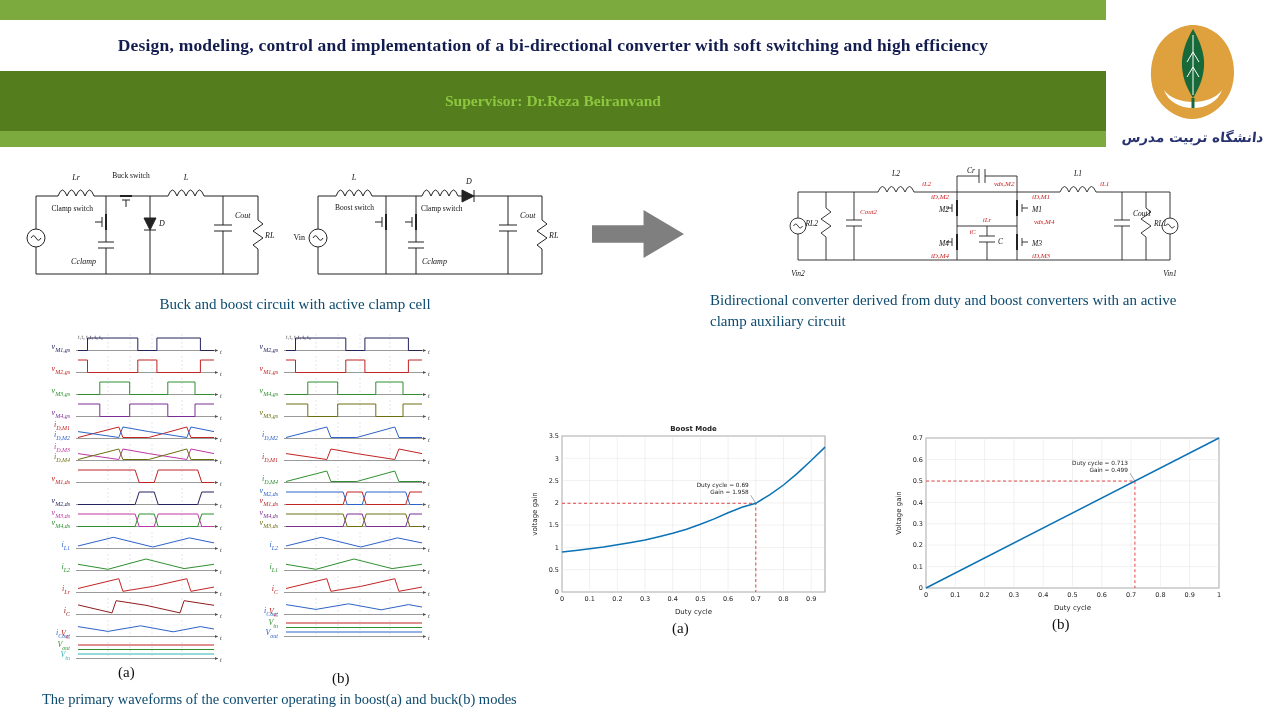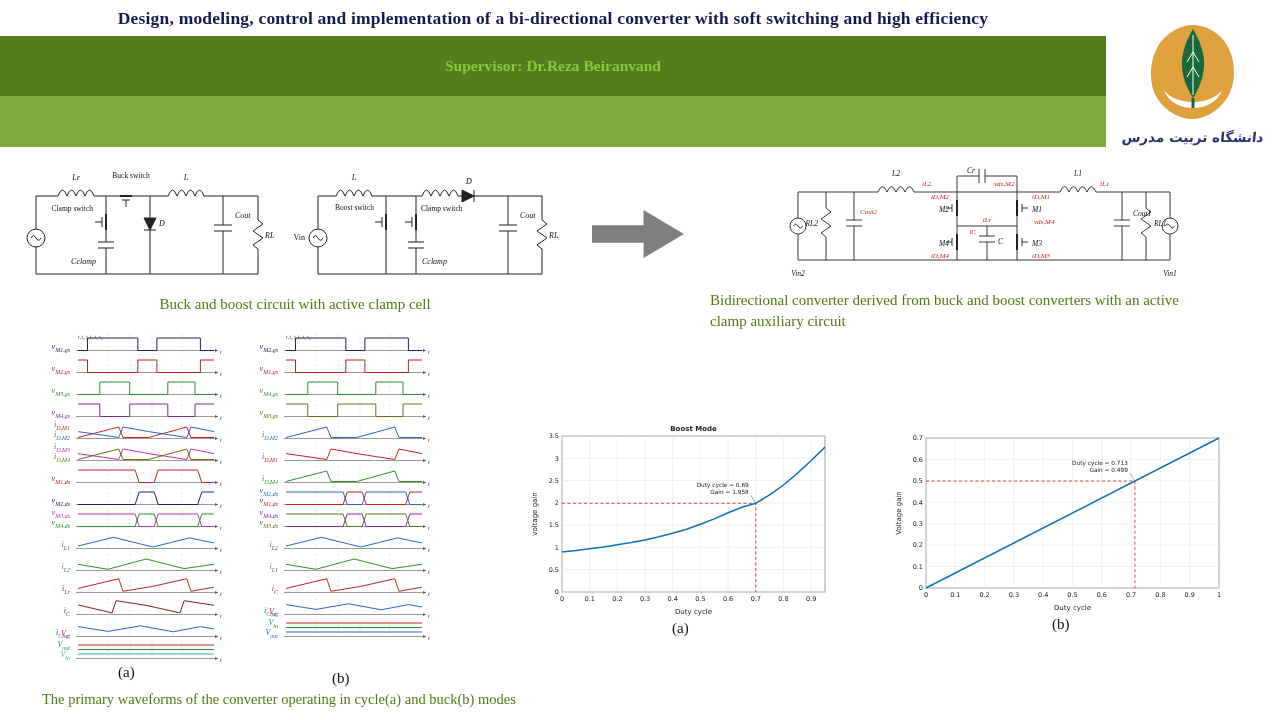--- a/index.html
+++ b/index.html
@@ -1,32 +1,32 @@
 <!DOCTYPE html>
 <html><head>
 <meta charset="utf-8">
 <style>
   *{margin:0;padding:0;box-sizing:border-box}
   html,body{width:1280px;height:720px}
   body{font-family:"Liberation Serif",serif;background:#fff}
   .slide{position:relative;width:1280px;height:720px;background:#fff;overflow:hidden}
 
   .header{position:absolute;left:0;top:0;width:1106px;height:147px;background:#7caa3e;display:flex;flex-direction:column}
-  .title-strip{background:#ffffff;height:36px;display:flex;align-items:center;justify-content:center;padding:16px 16px}
+  .title-strip{margin-top:20px;background:#ffffff;height:51px;display:flex;align-items:center;justify-content:center;padding:16px 16px}
   .title-strip h1{font-size:17.5px;color:#131c4e;text-align:center;letter-spacing:.2px}
   .credits{height:60px;background:#547d1e;display:flex;flex-direction:row;align-items:center;justify-content:center;gap:19px}
   .credits div{color:#8dc63f;font-weight:bold;font-size:15.5px}
   .header-bottom{flex:1;background:#7caa3e}
 
   .logo-area{position:absolute;left:1106px;top:0;width:174px;height:170px;background:#fff;display:flex;flex-direction:column;align-items:center;padding-top:22px}
   .logo-caption{margin-top:3px;font-family:"DejaVu Sans",sans-serif;font-size:13.5px;font-weight:bold;color:#27326e;transform:skewX(-6deg)}
 
   .circ{position:absolute;background:#fff}
   .circ text{font-family:"Liberation Serif",serif}
-  .caption{position:absolute;font-size:15px;color:#4d7c0f}
+  .caption{position:absolute;font-size:15px;color:#0c4a6e}
   .tag{position:absolute;font-size:15px;color:#111}
 
   .big-arrow{position:absolute;left:592px;top:210px;width:92px;height:48px;background:#7f7f7f;
     clip-path:polygon(0 32%,56% 32%,56% 0,100% 50%,56% 100%,56% 68%,0 68%)}
 
   .wpanel{position:absolute;display:flex;flex-direction:column}
   .wrow{display:flex;align-items:flex-end;height:22px}
   .wlabel{width:40px;display:flex;flex-direction:column;align-items:flex-end;justify-content:center;font-size:8px;line-height:8px;padding-right:2px;font-style:italic}
   .wlabel span{display:block;text-align:right;white-space:nowrap}
   .wlabel sub{font-size:6px}
@@ -231,21 +231,21 @@
       <text x="205" y="58" text-anchor="middle">iLr</text>
       <text x="167" y="35" text-anchor="end">iD,M2</text>
       <text x="250" y="35">iD,M1</text>
       <text x="167" y="94" text-anchor="end">iD,M4</text>
       <text x="250" y="94">iD,M3</text>
       <text x="194" y="70" text-anchor="end">iC</text>
       <text x="212" y="22">vds,M2</text>
       <text x="252" y="60">vds,M4</text>
     </g>
   </svg>
-  <div class="caption" style="left:710px;top:290px;width:472px;line-height:1.4">Bidirectional converter derived from buck and boost converters with an active clamp auxiliary circuit</div>
+  <div class="caption" style="left:710px;top:290px;width:472px;line-height:1.4">Bidirectional converter derived from duty and boost converters with an active clamp auxiliary circuit</div>
 
   <div class="wpanel" id="panelA" style="left:32px;top:332px">
       <div class="wrow">
         <div class="wlabel">
           <span style="color: rgb(35, 35, 94);"><i>v</i><sub>M1,gs</sub></span>
         </div>
         <div class="wplot">
           <svg width="154" height="22">
             <line x1="36" y1="2" x2="36" y2="19" stroke="#c9c9c9" stroke-width="0.5" stroke-dasharray="2,2"></line>
             <line x1="58" y1="2" x2="58" y2="19" stroke="#c9c9c9" stroke-width="0.5" stroke-dasharray="2,2"></line>
@@ -752,21 +752,21 @@
             <text x="148" y="21.5" font-size="6" font-style="italic" fill="#333">t</text>
             <line x1="6" y1="5" x2="142" y2="5" stroke="#c22323" stroke-width="1.1"></line>
             <line x1="6" y1="9.5" x2="142" y2="9.5" stroke="#2f8f2f" stroke-width="1.1"></line>
             <line x1="6" y1="14" x2="142" y2="14" stroke="#2d63c8" stroke-width="1.1"></line>
           </svg>
         </div>
       </div>
     </div>
   <div class="tag" style="left:118px;top:664px">(a)</div>
   <div class="tag" style="left:332px;top:670px">(b)</div>
-  <div class="caption" style="left:42px;top:691px;width:560px;font-size:14.5px">The primary  waveforms  of the converter  operating  in cycle(a)  and buck(b)  modes</div>
+  <div class="caption" style="left:42px;top:691px;width:560px;font-size:14.5px">The primary  waveforms  of the converter  operating  in boost(a)  and buck(b)  modes</div>
 
   <svg class="chart" id="chartA" style="left:528px;top:420px" width="305" height="198">
       <rect x="34" y="16" width="263" height="156" fill="#ffffff" stroke="#888" stroke-width="0.8"></rect>
       <line x1="34.0" y1="16" x2="34.0" y2="172" stroke="#e3e3e3" stroke-width="0.5"></line>
       <text x="34.0" y="181" font-size="6.5" text-anchor="middle" fill="#222">0</text>
       <line x1="61.7" y1="16" x2="61.7" y2="172" stroke="#e3e3e3" stroke-width="0.5"></line>
       <text x="61.7" y="181" font-size="6.5" text-anchor="middle" fill="#222">0.1</text>
       <line x1="89.4" y1="16" x2="89.4" y2="172" stroke="#e3e3e3" stroke-width="0.5"></line>
       <text x="89.4" y="181" font-size="6.5" text-anchor="middle" fill="#222">0.2</text>
       <line x1="117.1" y1="16" x2="117.1" y2="172" stroke="#e3e3e3" stroke-width="0.5"></line>

